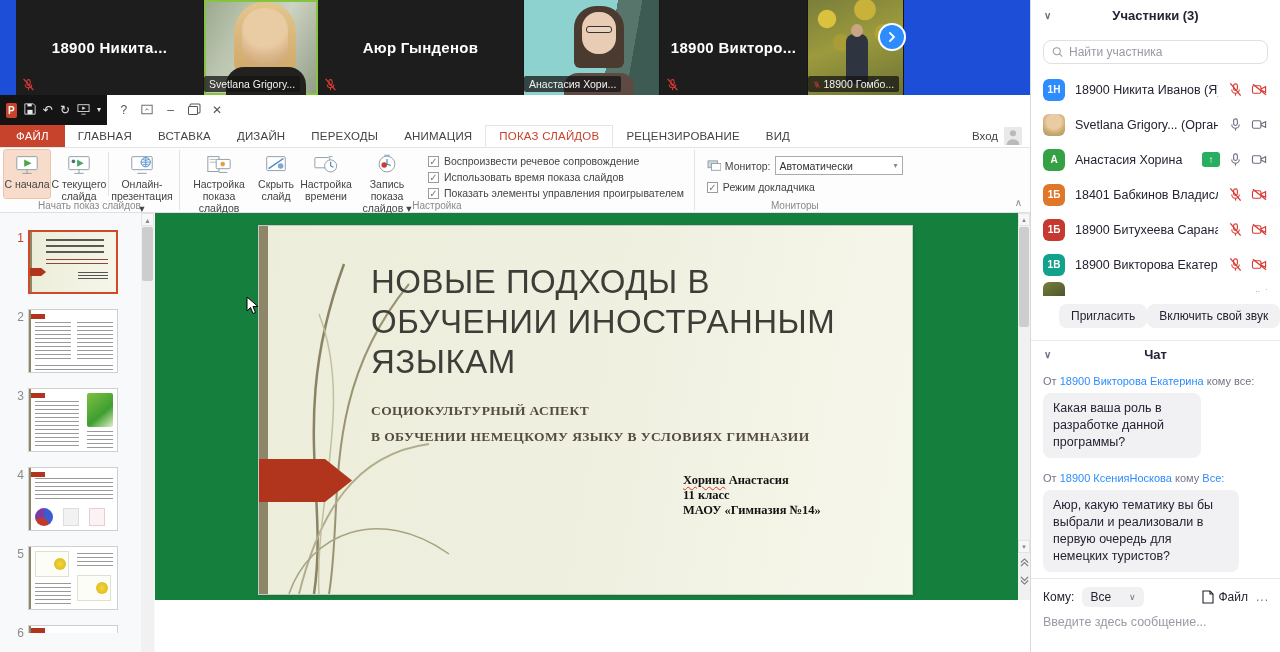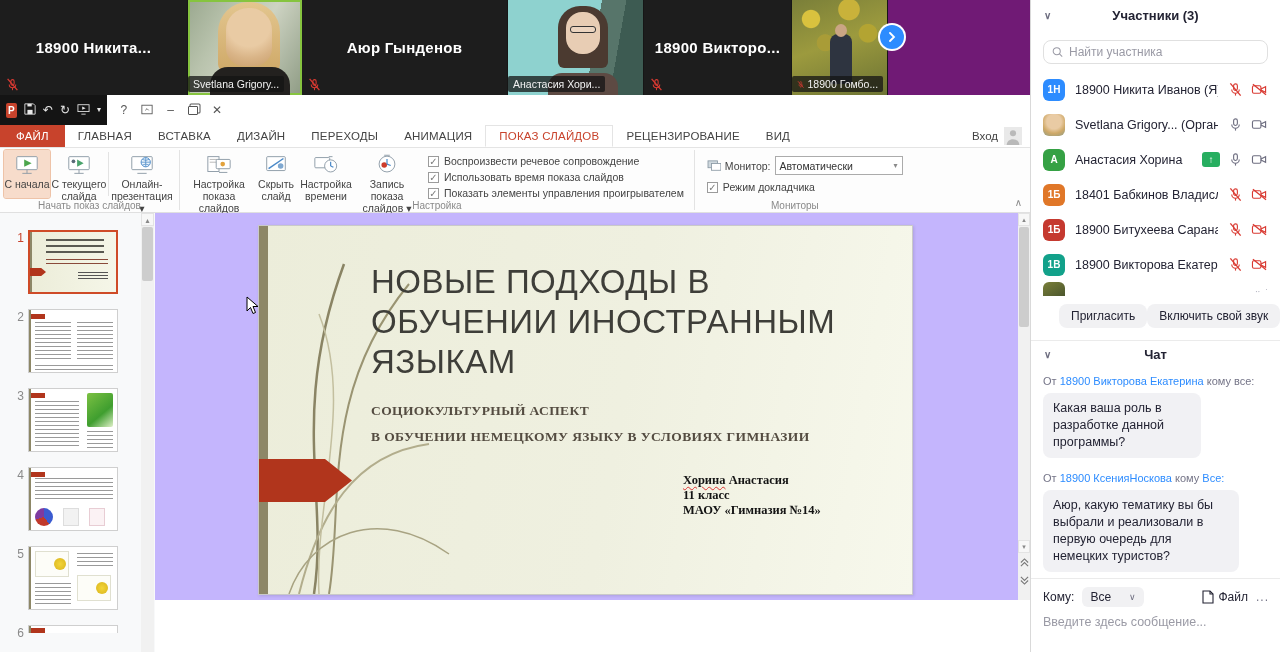--- a/index.html
+++ b/index.html
@@ -1,21 +1,21 @@
 <!DOCTYPE html>
 <html><head>
 <meta charset="utf-8">
 <style>
   * { margin:0; padding:0; box-sizing:border-box; }
   html,body { width:1280px; height:652px; font-family:"Liberation Sans",sans-serif; overflow:hidden; background:#000; }
   .abs { position:absolute; }
   .screen { position:relative; width:1280px; height:652px; }
 
   
-  .video-strip { position:absolute; left:0; top:0; width:1030px; height:117px; background:#701a75; display:flex; }
+  .video-strip { position:absolute; left:0; top:0; width:1030px; height:117px; background:#1d4ed8; display:flex;padding-left:16px; }
   .tile { position:relative; height:95px; flex:none; border-right:1px solid #161616; }
   .tile.name-tile { background:#1d1d1d; display:flex; align-items:center; justify-content:center; }
   .tile .pname { color:#fff; font-weight:bold; font-size:15px; letter-spacing:.3px; }
   .tile .mic-corner { position:absolute; left:6px; bottom:5px; width:13px; height:13px; }
   .tile .vlabel { position:absolute; left:0; bottom:3px; background:rgba(20,20,20,.75); color:#f2f2f2; font-size:10.5px; padding:2px 5px; border-radius:2px; display:flex; align-items:center; gap:3px; max-width:96%; white-space:nowrap; }
   .tile.active-speaker { outline:2px solid #86c43f; outline-offset:-2px; }
   .v-svl { background:linear-gradient(120deg,#9aa88f 0%,#b9c3ad 30%,#cdd3c2 55%,#8f9c85 100%); }
   .v-svl .head { position:absolute; left:38px; top:8px; width:46px; height:58px; border-radius:22px 22px 18px 18px; background:radial-gradient(circle at 50% 30%, #e9cba4 0 45%, #d9b487 70%, #caa06c 100%); }
   .v-svl .hair { position:absolute; left:30px; top:2px; width:62px; height:70px; border-radius:30px 30px 8px 8px; background:linear-gradient(#e3c68f,#cfa968); z-index:0; }
   .v-svl .body-sh { position:absolute; left:22px; bottom:0; width:80px; height:28px; border-radius:18px 18px 0 0; background:#23211f; }
@@ -87,21 +87,21 @@
   .tc4-pie { position:absolute; left:6px; bottom:4px; width:18px; height:18px; border-radius:50%; background:conic-gradient(#3b5bd0 0 40%, #c0392b 40% 70%, #7e3aa0 70% 100%); }
   .tc4-box { position:absolute; bottom:4px; width:16px; height:18px; background:#f2f2f2; border:1px solid #ddd; }
   .tc4-fig { position:absolute; bottom:4px; width:16px; height:18px; background:#fbf2f4; border:1px solid #e8cdd4; }
   .cert { position:absolute; width:34px; height:26px; background:#fdfdf8; border:1px solid #e0e0d0; }
   .seal { position:absolute; width:12px; height:12px; border-radius:50%; background:radial-gradient(#f3d53a, #d9b41c); }
   .thumb-scroll { position:absolute; right:1px; top:0; bottom:0; width:13px; background:#f1f1f1; }
   .tsc-arrow { position:absolute; left:0; width:13px; height:13px; color:#888; font-size:8px; text-align:center; line-height:13px; background:#f7f7f7; border:1px solid #e3e3e3; cursor:pointer; }
   .tsc-thumb { position:absolute; left:1px; top:14px; width:11px; height:54px; background:#cdcdcd; border-radius:2px; }
 
   .canvas-col { position:relative; flex:1; }
-  .canvas-area { position:absolute; left:0; top:0; right:0; height:387px; background:#c4b5fd; }
+  .canvas-area { position:absolute; left:0; top:0; right:0; height:387px; background:#15803d; }
   .slide { position:absolute; left:103px; top:12px; width:655px; height:370px; background:linear-gradient(100deg,#ecedda 0%,#eff0e0 55%,#f7f8ec 100%); border:1px solid #c9c9c9; box-shadow:1px 1px 3px rgba(0,0,0,.12); overflow:hidden; }
   .slide-stripe { position:absolute; left:0; top:0; bottom:0; width:9px; background:#8d8767; }
   .slide-arrow { position:absolute; left:0; top:233px; width:93px; height:43px; background:#b1351c; clip-path:polygon(0 0,71% 0,100% 50%,71% 100%,0 100%); }
   .slide-title { position:absolute; left:112px; top:36px; width:500px; font-size:33px; line-height:40px; color:#3e3e39; letter-spacing:.5px; }
   .slide-sub { position:absolute; left:112px; top:172px; width:520px; font-family:"Liberation Serif",serif; font-weight:bold; font-size:13.5px; line-height:26px; color:#544c41; letter-spacing:.4px; }
   .slide-author { position:absolute; left:424px; top:247px; font-family:"Liberation Serif",serif; font-weight:bold; font-size:12.5px; line-height:15px; color:#141414; }
   .misspell { text-decoration:underline wavy #d33 1px; text-underline-offset:2px; }
   .main-scroll { position:absolute; right:0; top:0; width:12px; height:387px; background:#f1f1f1; }
   .msc-btn { position:absolute; left:0; width:12px; height:13px; background:#f7f7f7; border:1px solid #e3e3e3; color:#888; font-size:7px; text-align:center; line-height:12px; cursor:pointer; }
   .msc-thumb { position:absolute; left:1px; top:14px; width:10px; height:100px; background:#cdcdcd; border-radius:2px; }

